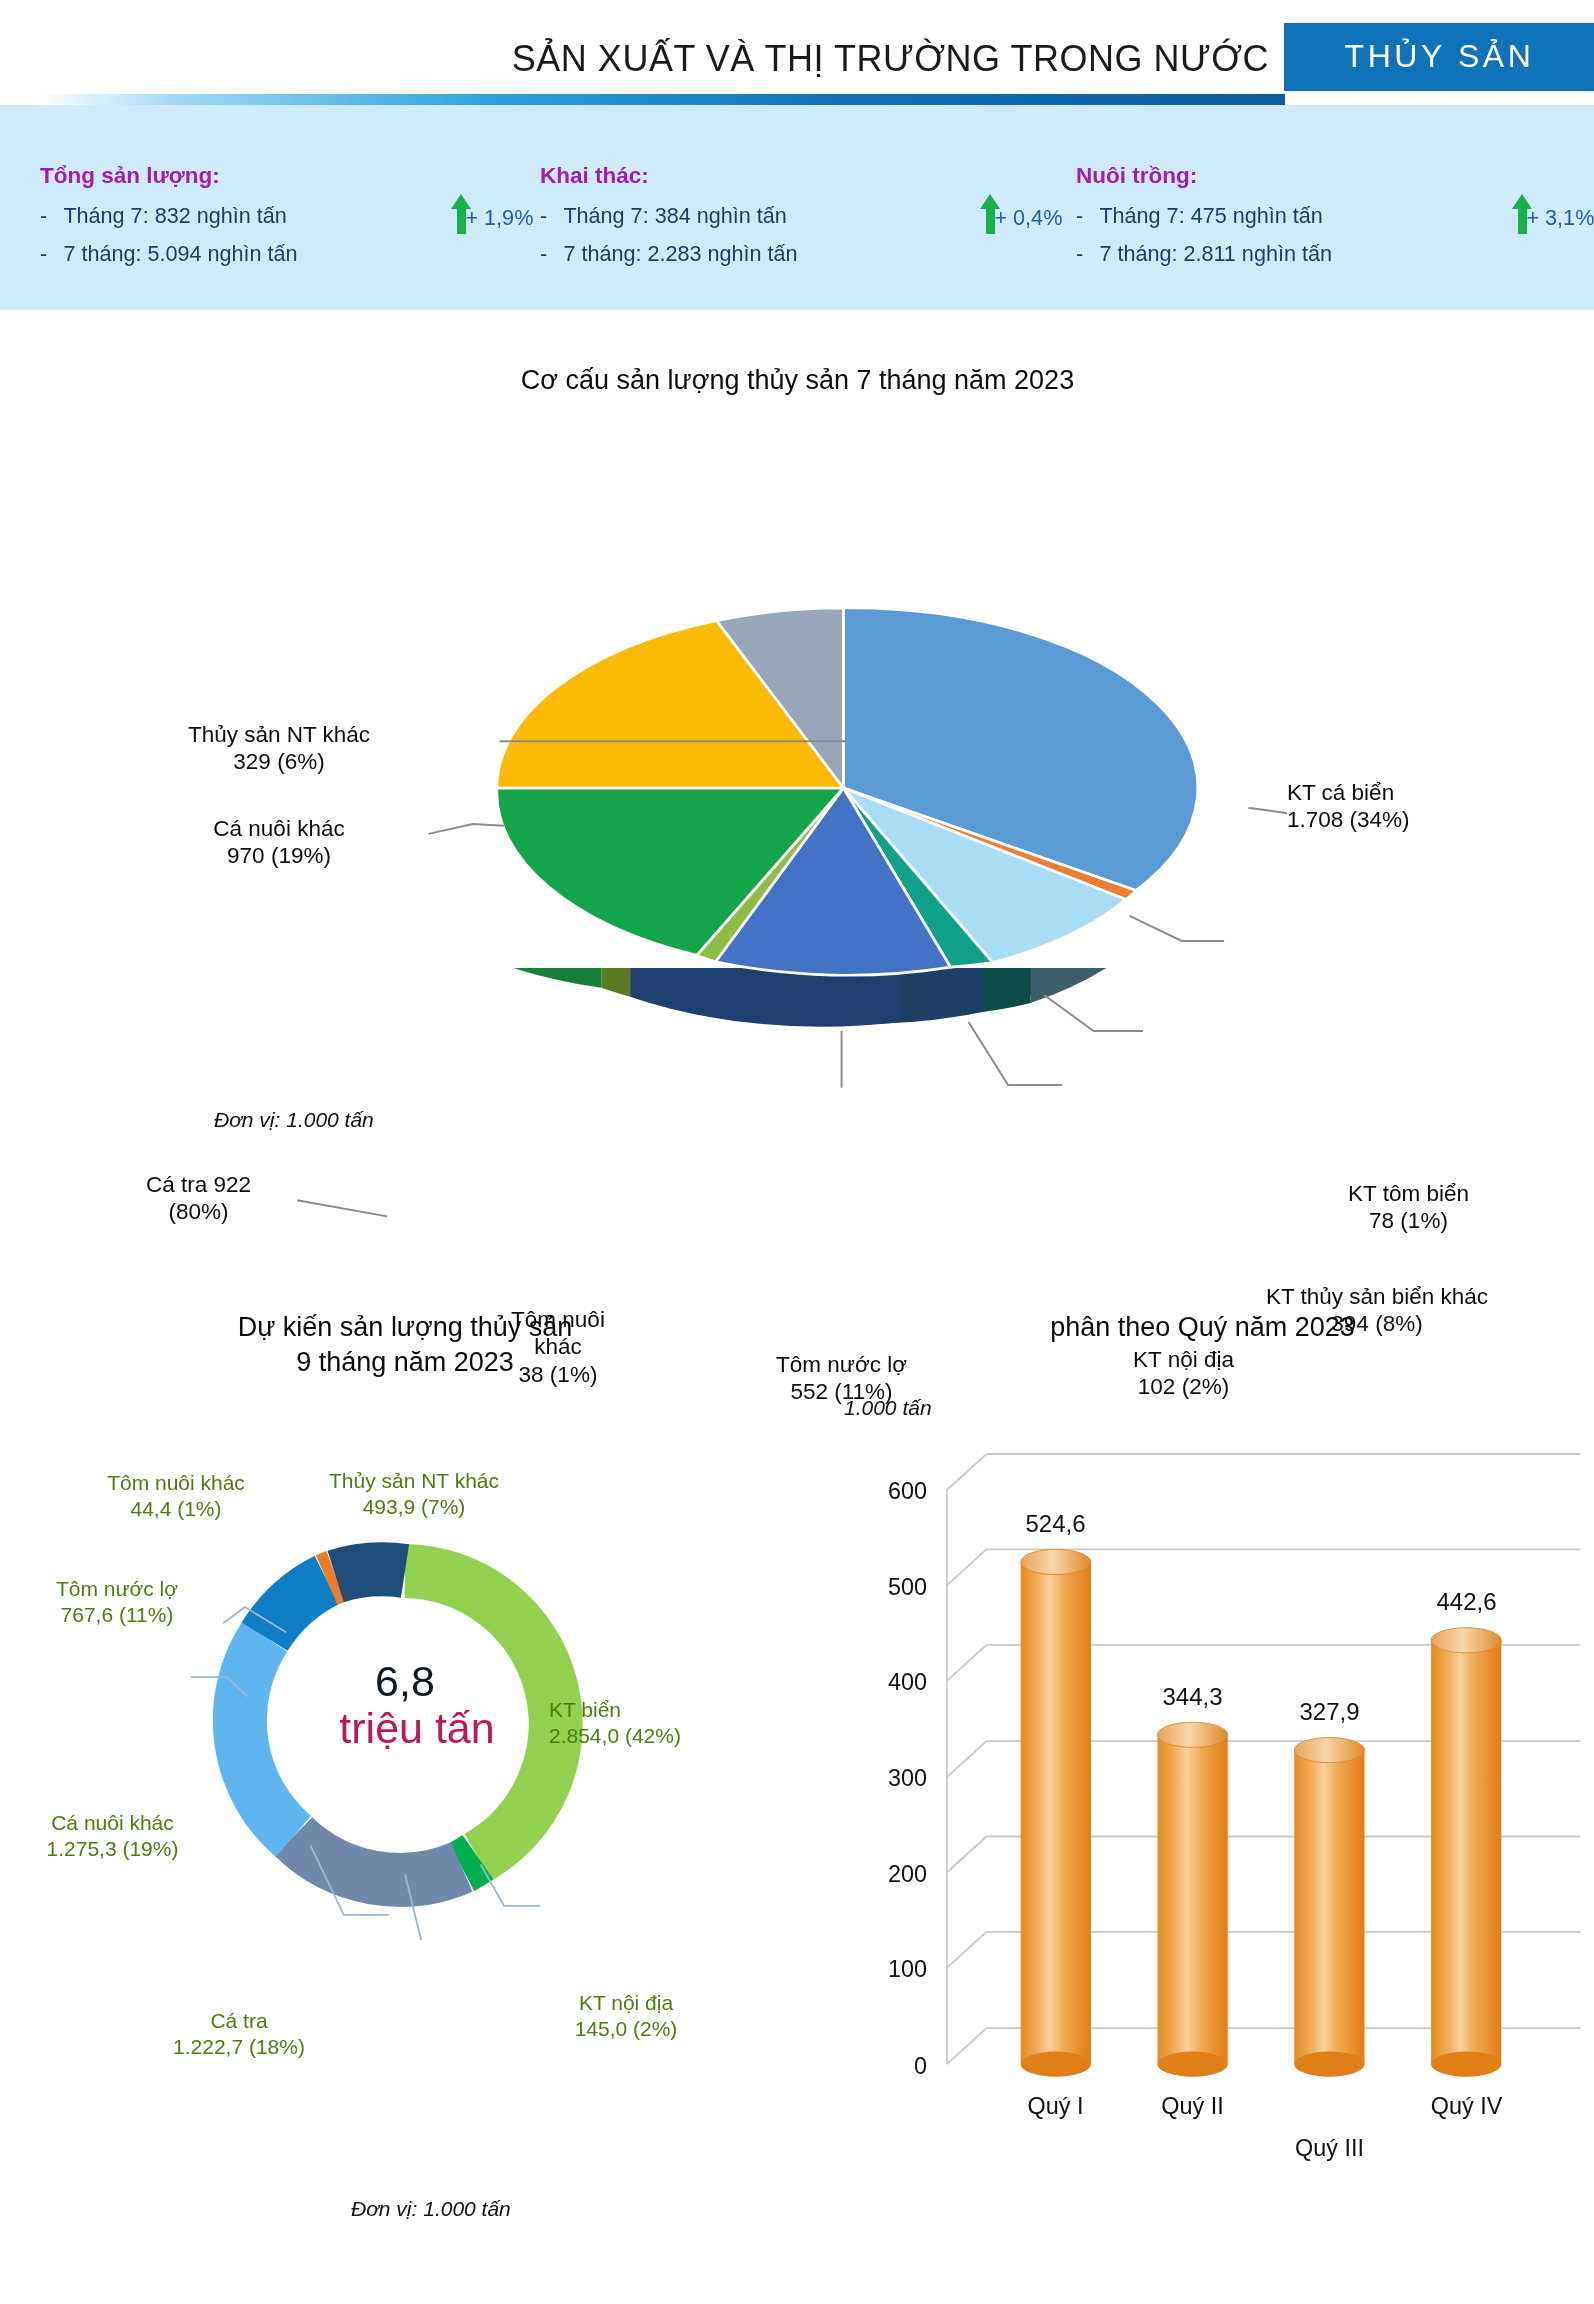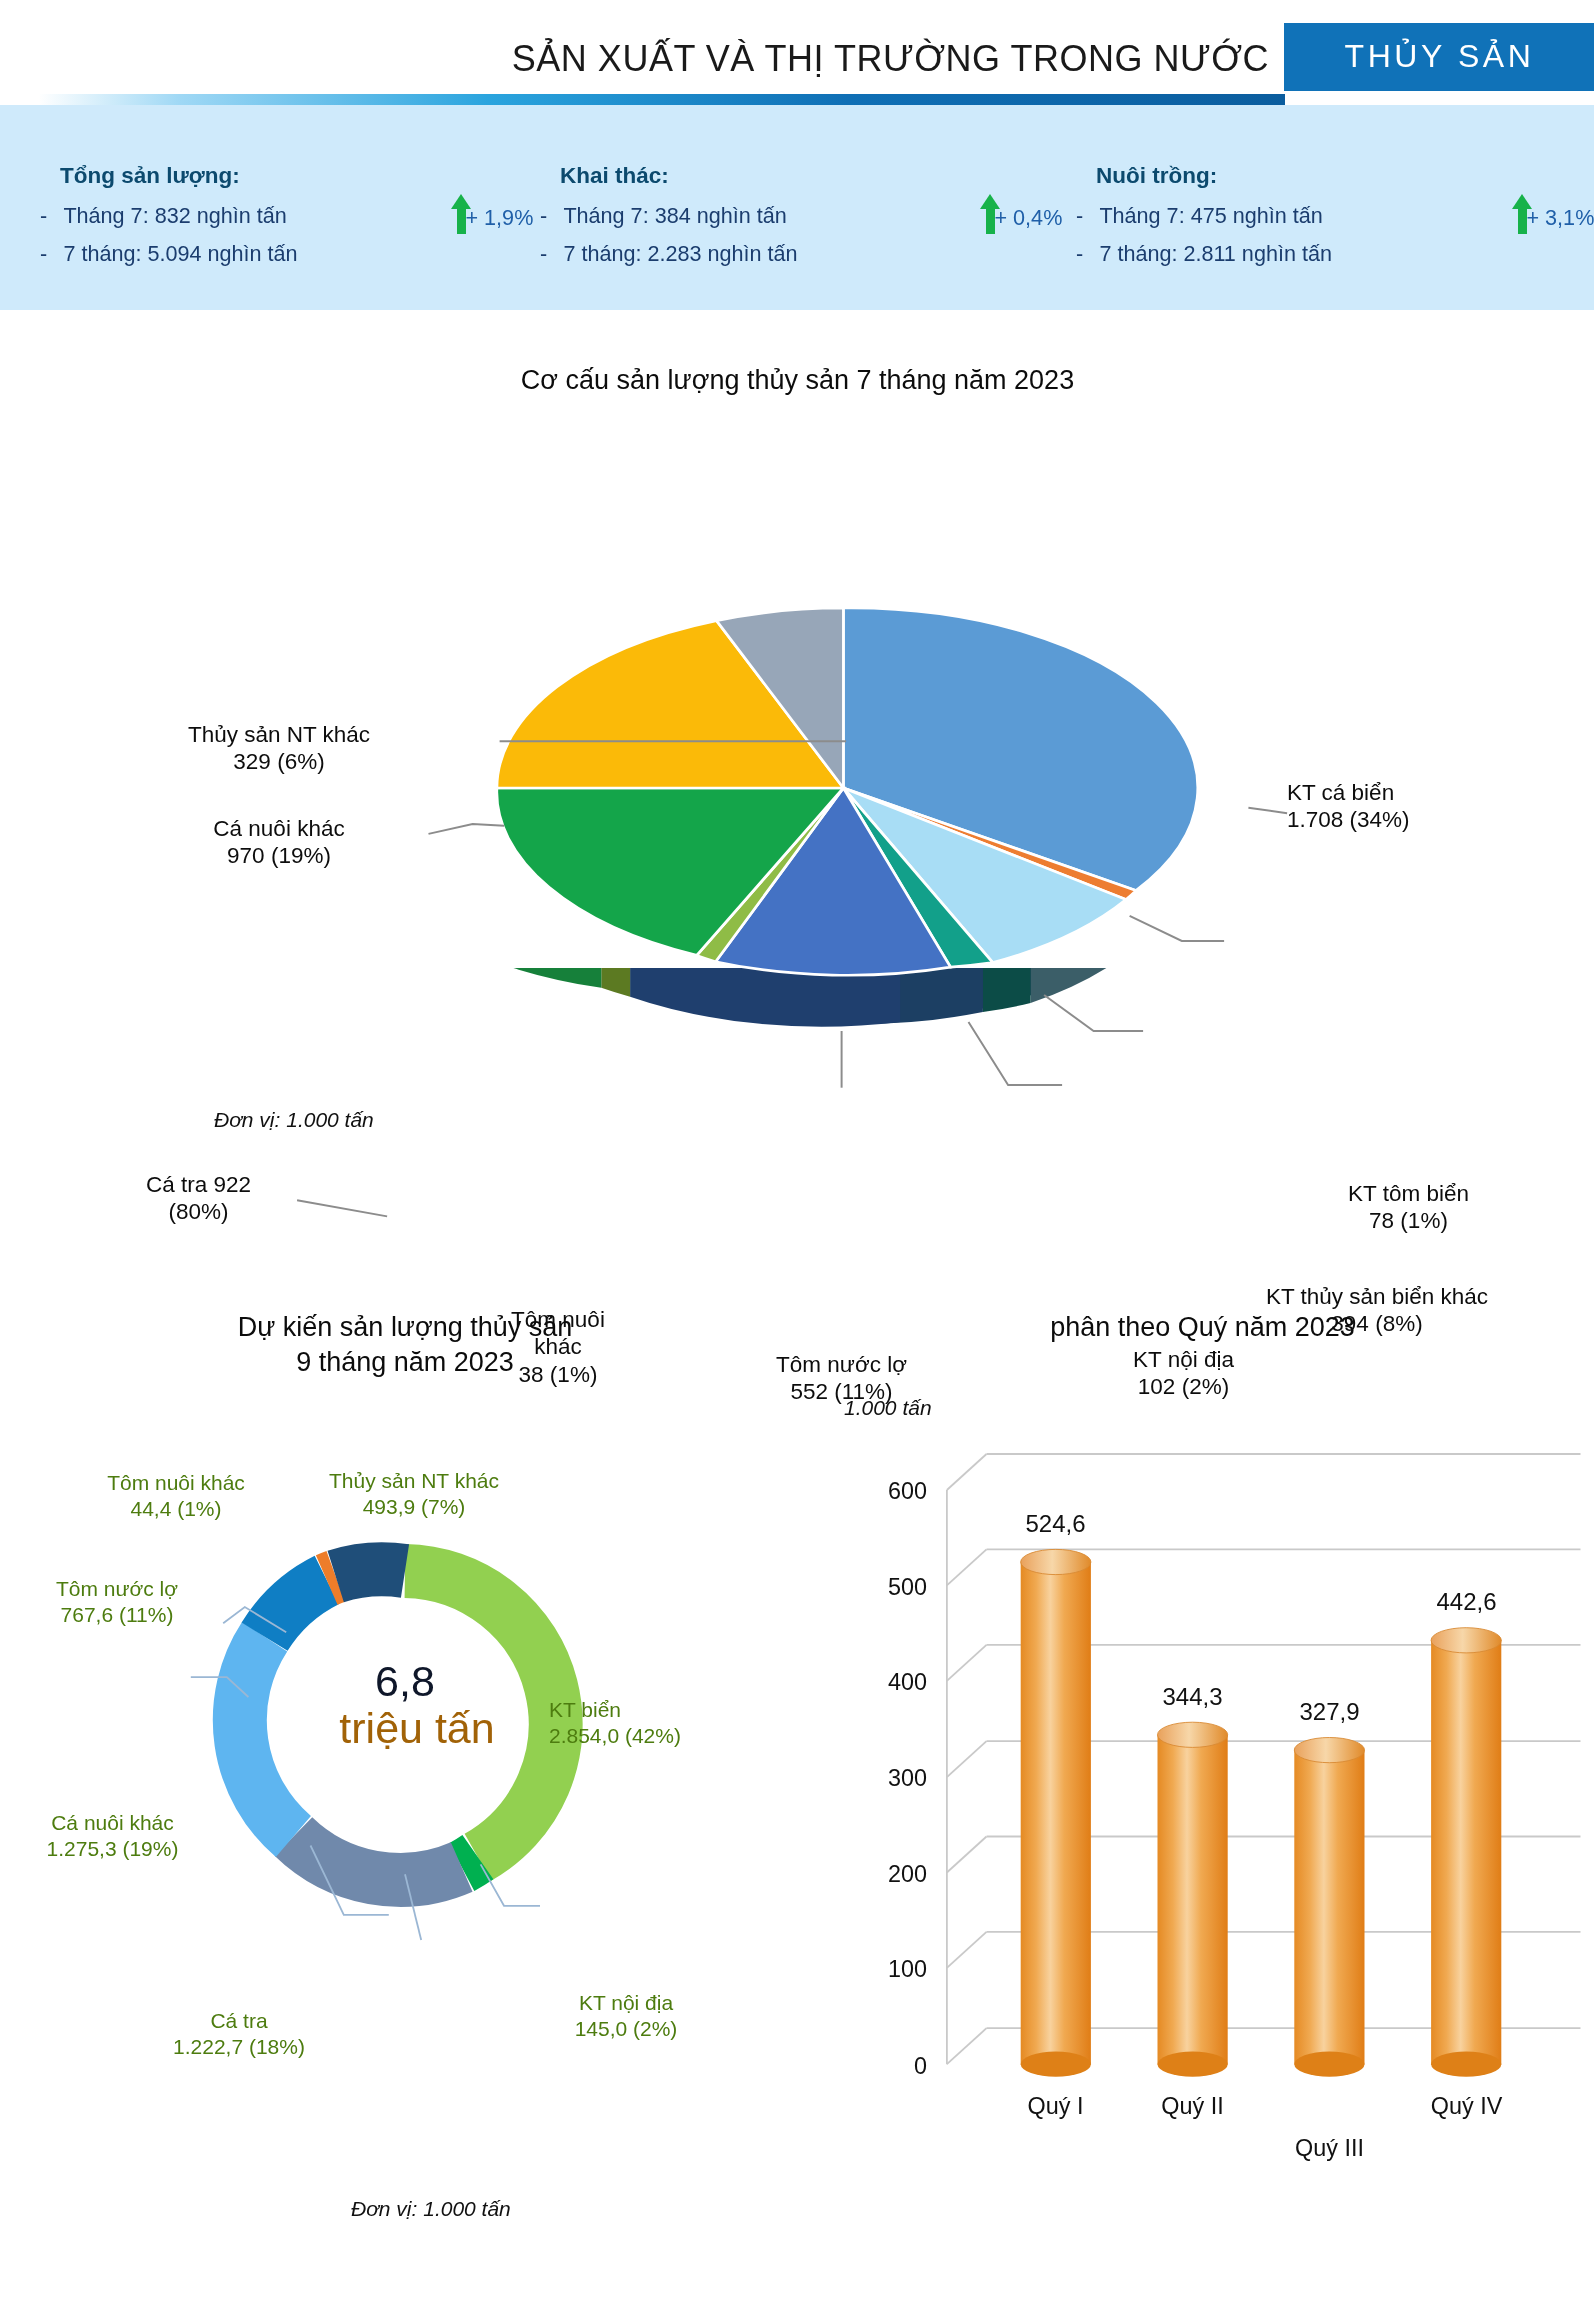--- a/index.html
+++ b/index.html
@@ -53,23 +53,22 @@
     top: 0; height: 205px;
     padding-top: 58px;
   }
   .kpi.k1 { left: 40px;  width: 504px; }
   .kpi.k2 { left: 540px; width: 504px; }
   .kpi.k3 { left: 1076px; width: 519px; }
 
   .kpi-title {
     font-size: 22.5px;
     font-weight: bold;
-    color: #0c4a6e;
+    color: #a21caf;
     margin-bottom: 11.7px;
-    margin-left: 20px;
   }
   .kpi-row {
     display: flex; align-items: baseline;
     font-size: 21.6px; color: #1b3d6e;
     margin-bottom: 9px;
     line-height: 1.35;
   }
   .kpi-dash { width: 23.4px; flex: none; }
   .kpi-row-main { position: relative; }
 
@@ -126,21 +125,21 @@
     position: absolute; left: 0; top: 0; width: 810px;
     text-align: center; font-size: 27px; line-height: 1.28; color: #0c0c0c;
   }
   .donut-svg { position: absolute; left: 0; top: 0; }
   .donut-center-top {
     position: absolute; left: 0; top: 347px; width: 810px;
     text-align: center; font-size: 43px; color: #0f172a;
   }
   .donut-center-bot {
     position: absolute; left: 0; top: 394px; width: 810px;
-    text-align: center; font-size: 43px; color: #a16207; padding-left: 24px;
+    text-align: center; font-size: 43px; color: #be185d; padding-left: 24px;
   }
   .donut-unit {
     position: absolute; left: 351px; top: 887px;
     font-size: 21px; font-style: italic; color: #111;
   }
   .dlabel {
     position: absolute;
     font-size: 21px; color: #4d7c0f; line-height: 1.24;
     white-space: nowrap;
   }

